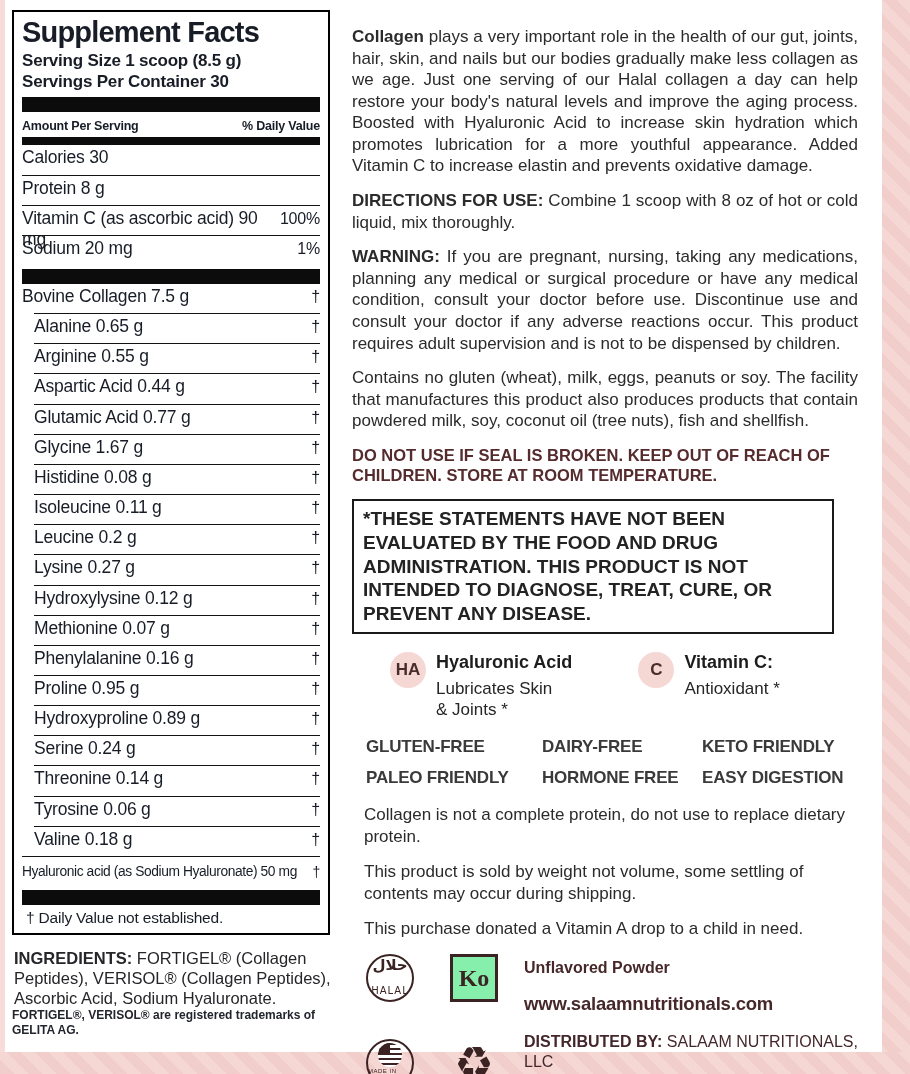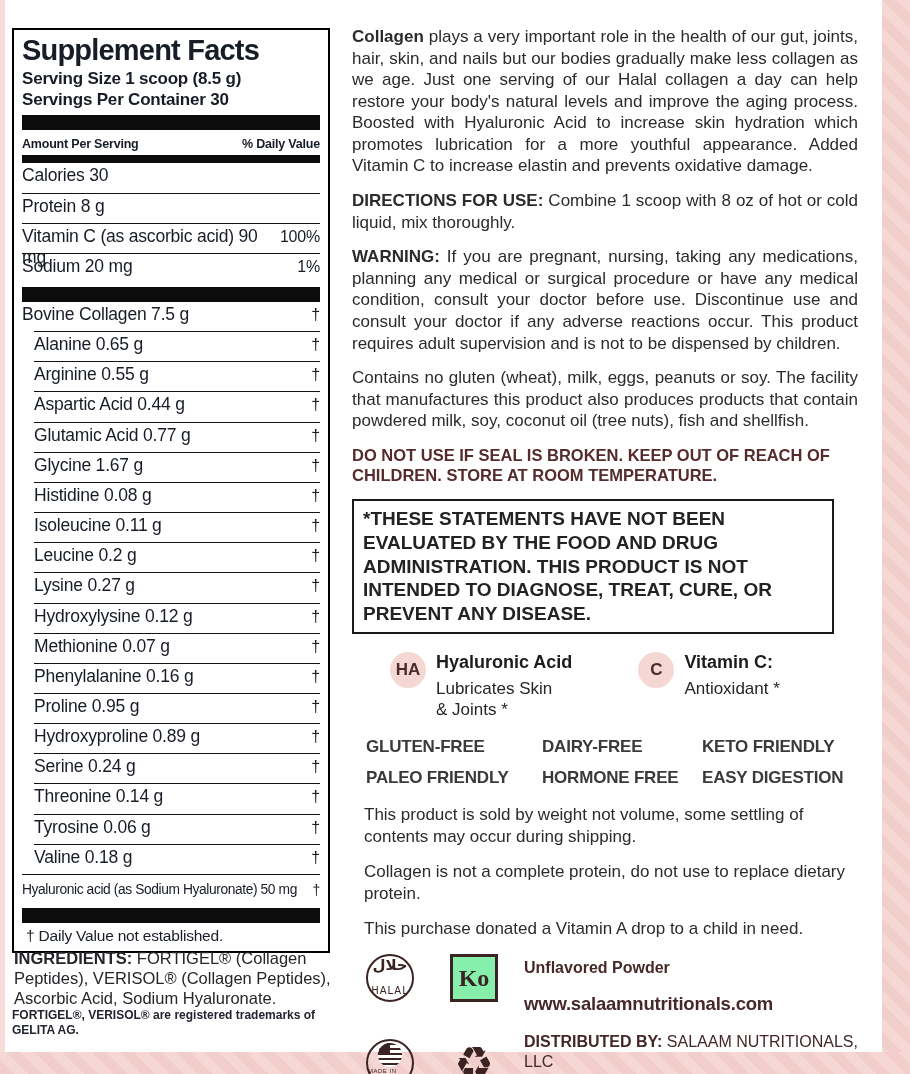--- a/index.html
+++ b/index.html
@@ -8,21 +8,21 @@
   
   .trim{position:absolute;background:#f7dcd9;}
   .trim.pattern{background:
      repeating-linear-gradient(45deg, rgba(201,106,106,0.10) 0 10px, rgba(201,106,106,0.02) 10px 20px),
      #f6d9d6;}
   .trim-right{top:0;right:0;width:28px;height:1074px;}
   .trim-left{top:0;left:0;width:5px;height:1074px;}
   .trim-bottom{left:0;bottom:0;width:910px;height:22px;}
 
   
-  .facts{position:absolute;left:12px;top:28px;width:318px;height:925px;box-sizing:border-box;
+  .facts{position:absolute;left:12px;top:10px;width:318px;height:925px;box-sizing:border-box;
          border:2px solid #000;background:#fff;padding:5px 8px 6px 8px;color:#171c26;
          display:flex;flex-direction:column;letter-spacing:-0.2px;}
   .facts-title{font-size:29px;font-weight:bold;letter-spacing:-0.8px;line-height:1.1;margin:0 0 2px 0;}
   .serving{font-size:17px;font-weight:bold;line-height:1.22;}
   .bar{background:#0c0c0c;flex:none;}
   .bar-thick{height:15px;margin:5px 0 4px 0;}
   .bar-thin{height:8px;margin:3px 0 0 0;}
   .bar-mid{height:15px;margin:4px 0 0 0;}
   .hdr-row{display:flex;justify-content:space-between;align-items:baseline;
            font-size:12.5px;font-weight:bold;padding:3px 0 1px 0;}
@@ -255,22 +255,22 @@
     <div class="badges">
       <span>GLUTEN-FREE</span>
       <span>DAIRY-FREE</span>
       <span>KETO FRIENDLY</span>
       <span>PALEO FRIENDLY</span>
       <span>HORMONE FREE</span>
       <span>EASY DIGESTION</span>
     </div>
 
     <div class="notes">
+      <p>Collagen is not a complete protein, do not use to replace dietary protein.</p>
       <p>This product is sold by weight not volume, some settling of contents may occur during shipping.</p>
-      <p>Collagen is not a complete protein, do not use to replace dietary protein.</p>
       <p>This purchase donated a Vitamin A drop to a child in need.</p>
     </div>
 
     <div class="footer">
       <div class="cert-grid">
         <div class="cert halal">
           <span class="ar">حلال</span>
           <span class="cap">HALAL</span>
         </div>
         <div class="cert kosher">

